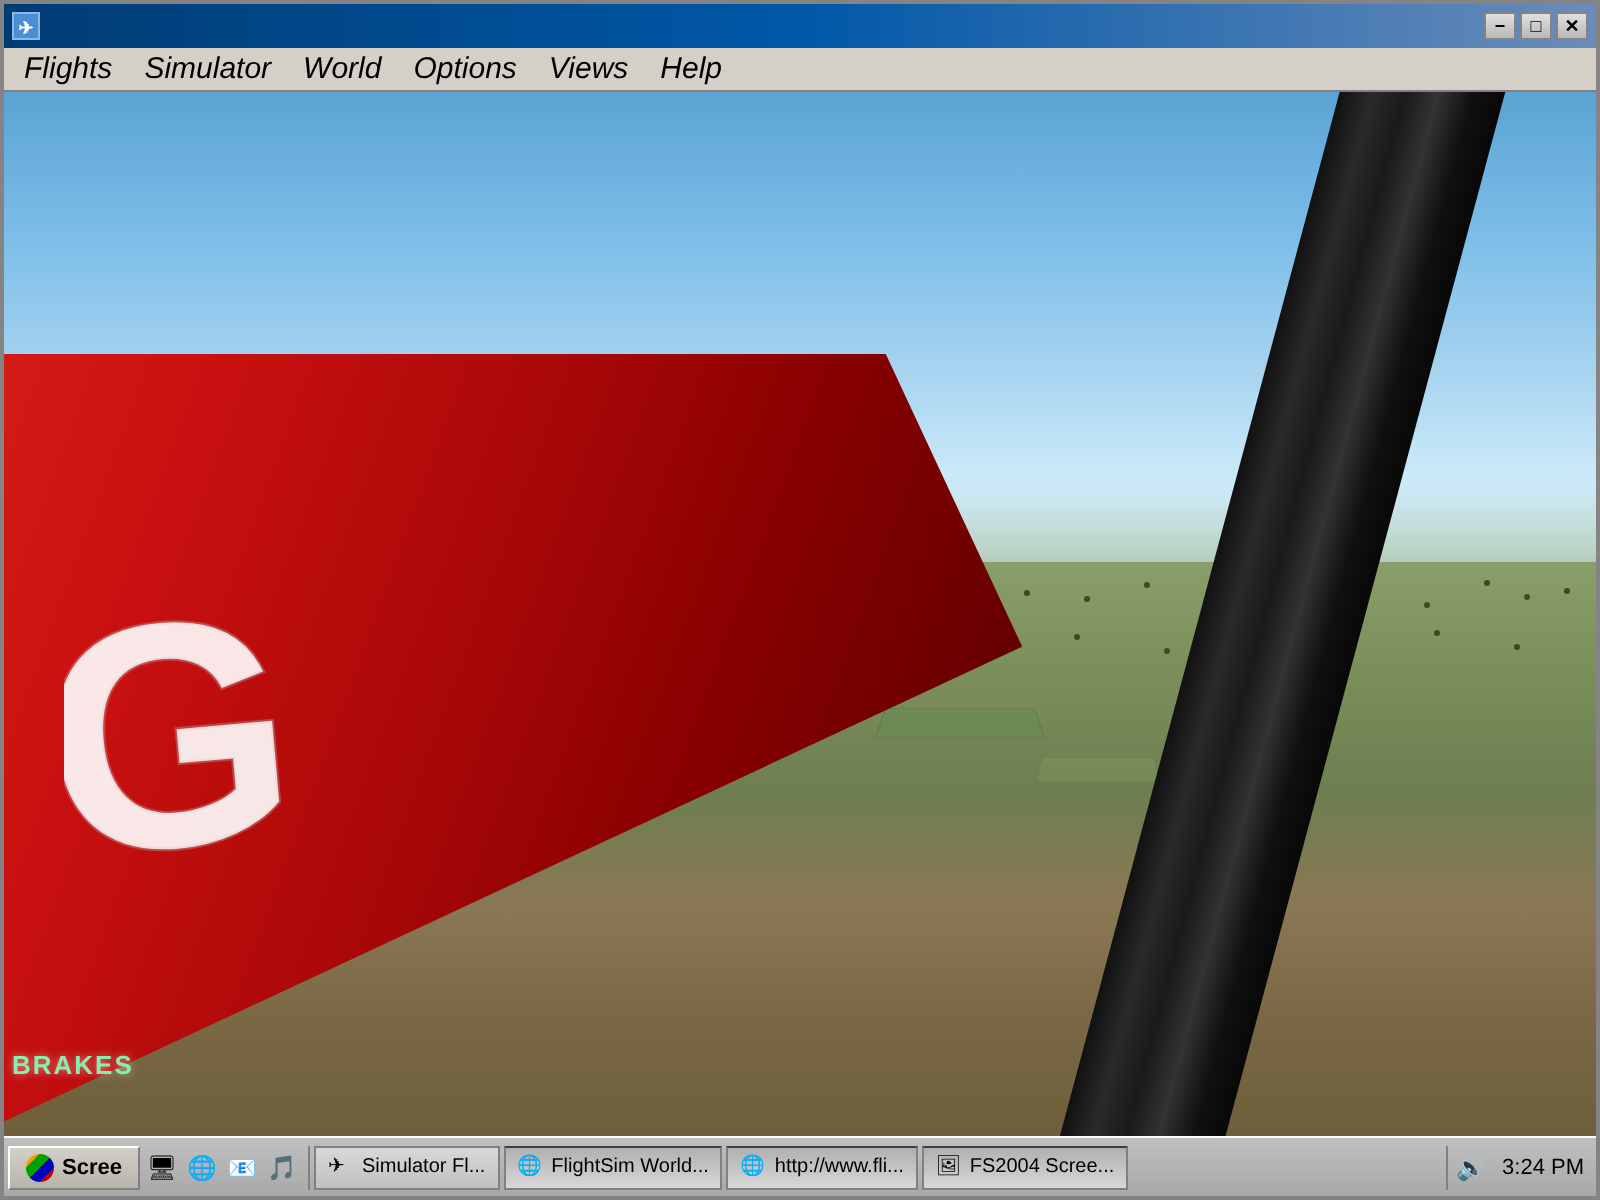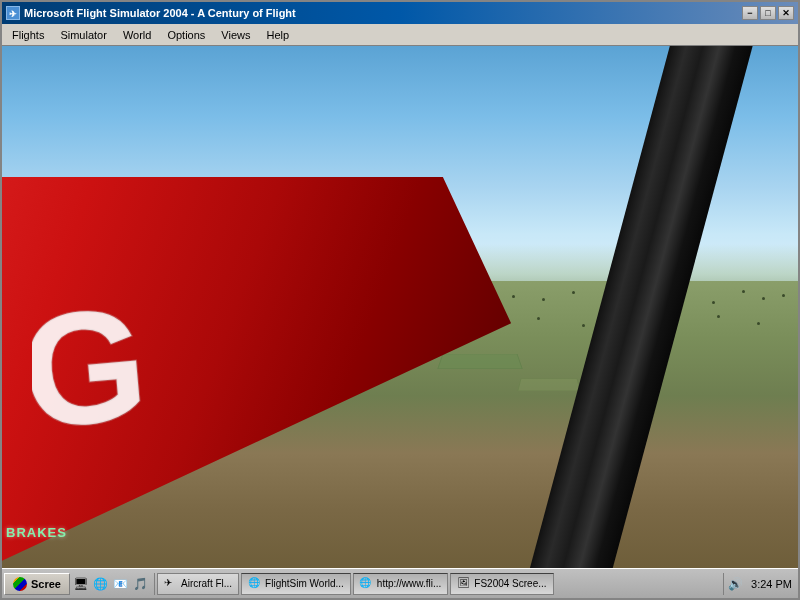--- a/index.html
+++ b/index.html
@@ -68,21 +68,22 @@
       display: flex;
       align-items: center;
       padding: 0 2px;
       border-bottom: 1px solid #808080;
       flex-shrink: 0;
     }
     .menu-item {
       padding: 2px 8px;
       cursor: pointer;
       color: #000;
-      font-size: 11px;
+      font-size: 15px;
+      font-style: italic;
     }
 
     
     #viewport {
       flex: 1;
       position: relative;
       overflow: hidden;
     }
 
     
@@ -368,21 +369,20 @@
     }
   </style>
 </head>
 <body>
 
 <div id="window">
 
   <div id="title-bar">
     <div id="title-text">
       <span id="title-icon">✈</span>
-      <span>Microsoft Flight Simulator 2004 - A Century of Flight</span>
     </div>
     <div id="window-controls">
       <div class="win-btn">−</div>
       <div class="win-btn">□</div>
       <div class="win-btn">✕</div>
     </div>
   </div>
 
   <div id="menu-bar">
     <div class="menu-item">Flights</div>
@@ -475,21 +475,21 @@
     <div id="quick-launch">
       <div class="ql-icon">🖥</div>
       <div class="ql-icon">🌐</div>
       <div class="ql-icon">📧</div>
       <div class="ql-icon">🎵</div>
     </div>
 
     <div id="taskbar-tasks">
     <div class="task-btn active">
           <span class="task-icon">✈</span>
-          <span>Aircraft Fl...</span>
+          <span>Simulator Fl...</span>
         </div>
         <div class="task-btn">
           <span class="task-icon">🌐</span>
           <span>FlightSim World...</span>
         </div>
         <div class="task-btn">
           <span class="task-icon">🌐</span>
           <span>http://www.fli...</span>
         </div>
         <div class="task-btn">

